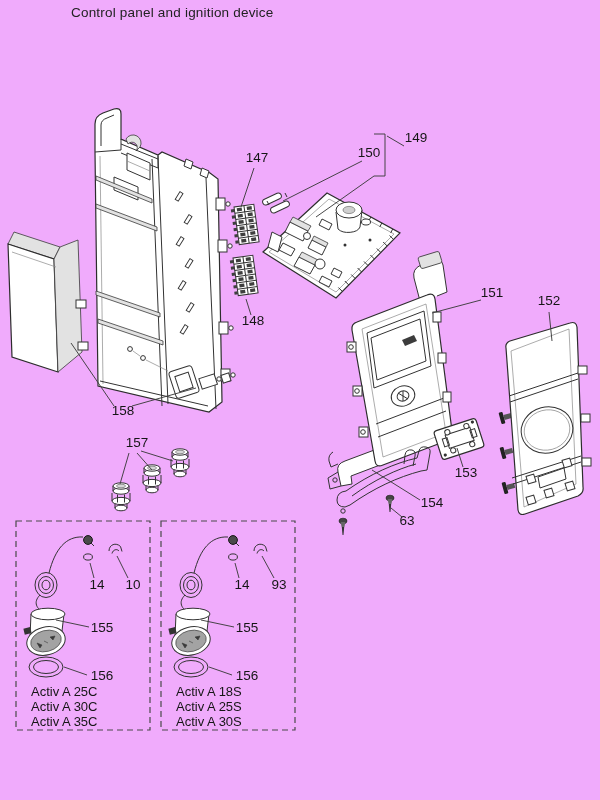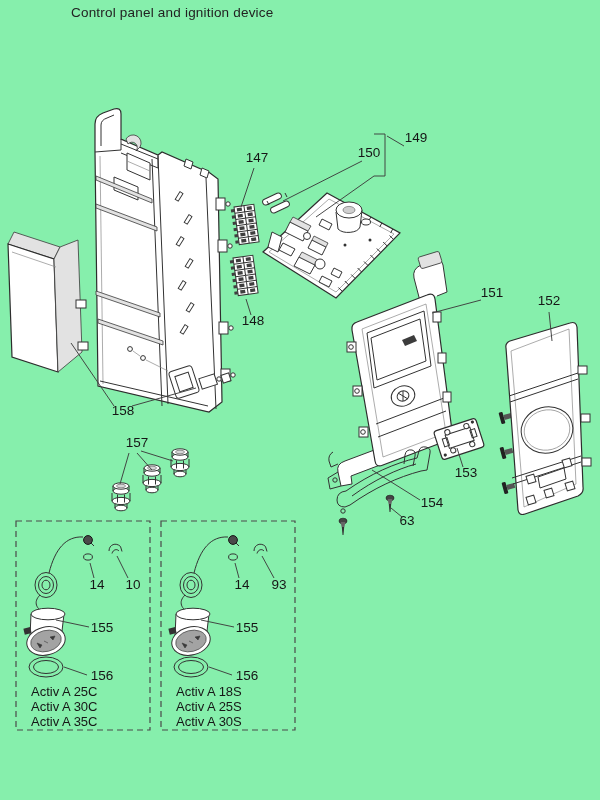--- a/index.html
+++ b/index.html
@@ -1,17 +1,17 @@
 <!DOCTYPE html>
 <html><head>
 <meta charset="utf-8">
 <style>
   html,body{margin:0;padding:0;background:#ffffff;}
   body{width:600px;height:800px;font-family:"Liberation Sans",sans-serif;}
-  .page{position:relative;width:600px;height:800px;overflow:hidden;background:#86efac;}
+  .page{position:relative;width:600px;height:800px;overflow:hidden;background:#f0abfc;}
   .title{position:absolute;left:71px;top:5px;font-size:13.5px;font-weight:400;color:#222;margin:0;letter-spacing:.2px;}
   svg{position:absolute;left:0;top:0;}
   .s  {stroke:#333;fill:none;stroke-width:1;}
   .sf {stroke:#333;fill:#fff;stroke-width:1;}
   .sf2{stroke:#2d2d2d;fill:#fff;stroke-width:1.2;}
   .thin{stroke:#888;fill:none;stroke-width:.7;}
   .gray{fill:#e2e2e2;stroke:#3a3a3a;stroke-width:.8;}
   .dk {fill:#3c3c3c;stroke:none;}
   .ld {stroke:#3d3d3d;stroke-width:.95;fill:none;}
   .dash{stroke:#4a4a4a;stroke-width:1.2;fill:none;stroke-dasharray:6 4;}

